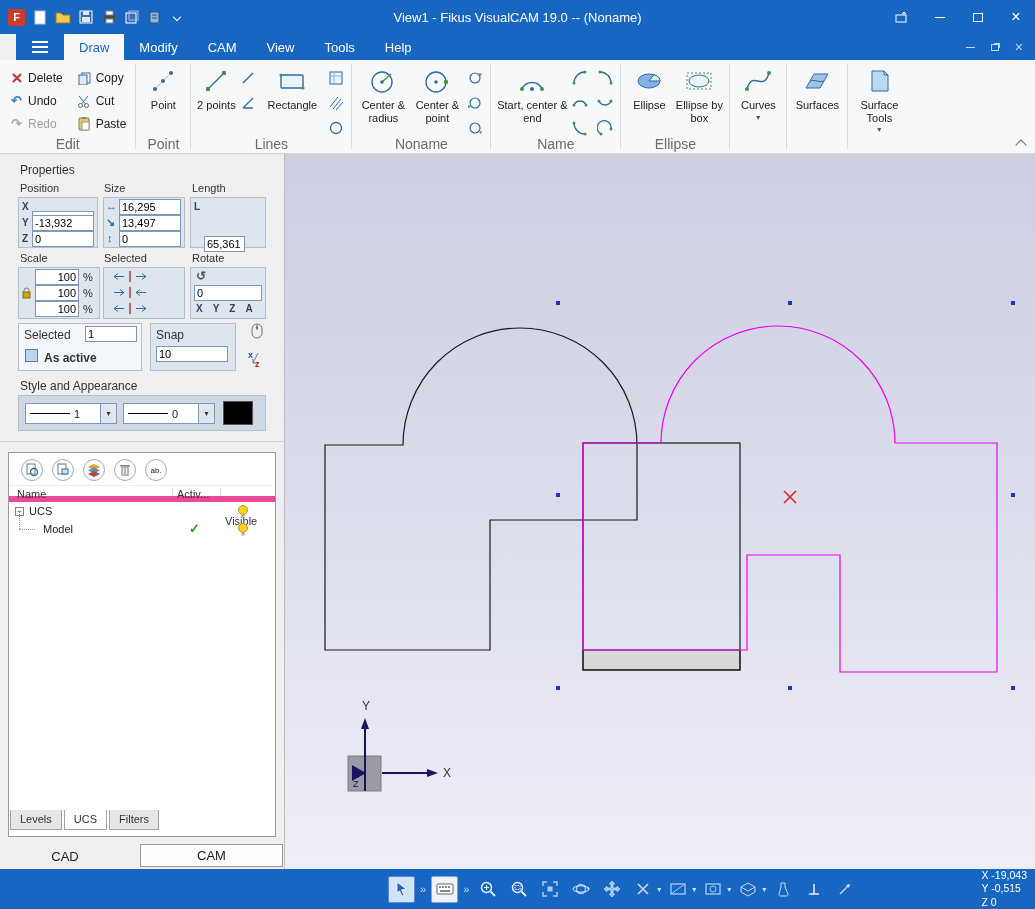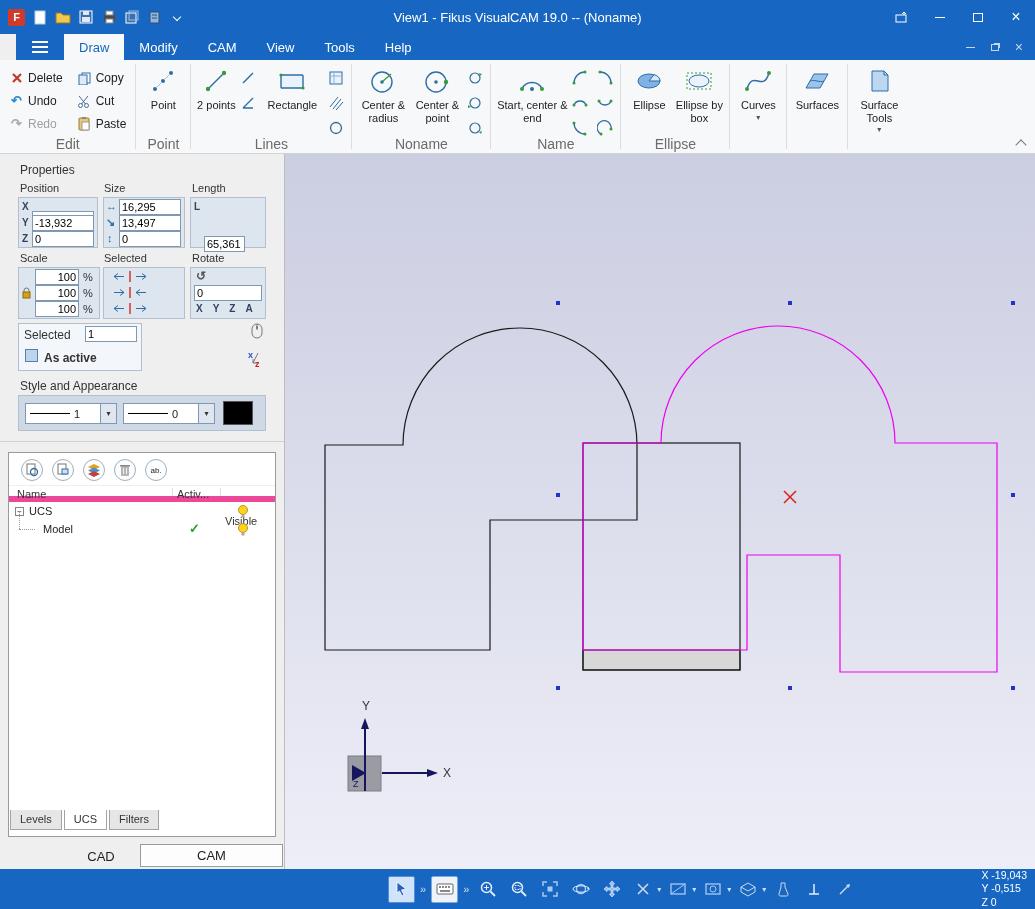--- a/index.html
+++ b/index.html
@@ -70,21 +70,21 @@
   .tree-header { position:relative; height:17px; border-bottom:6px solid #ec4899; border-top:1px solid #eee; font-size:11px; color:#333; }
   .tree-header span { position:absolute; top:2px; }
   .colsep { position:absolute; top:0; bottom:0; width:1px; background:#e0e0e0; }
   .trow { position:relative; height:18px; font-size:11px; display:flex; align-items:center; }
   .expander { width:9px; height:9px; border:1px solid #848484; background:#fff; font-size:8px; line-height:7px; text-align:center; display:inline-block; margin:0 5px 0 6px; }
   .dotv { position:absolute; border-left:1px dotted #999; }
   .doth { position:absolute; border-top:1px dotted #999; }
   .tree-tabs { position:absolute; left:10px; top:656px; display:flex; }
   .ttab { padding:3px 9px 4px; font-size:11px; background:#e6e6e6; border:1px solid #a3a3a3; border-top:none; margin-right:2px; color:#333; }
   .ttab.active { background:#fff; }
-  .mode-strip { position:absolute; left:0; right:0; top:689px; height:26px; display:flex; align-items:center;padding-left:36px; }
+  .mode-strip { position:absolute; left:0; right:0; top:689px; height:26px; display:flex; align-items:center; }
   .cad-label { width:130px; text-align:center; font-size:13px; color:#222; }
   .cam-btn { position:absolute; left:140px; top:1px; width:143px; height:23px; background:#fdfdfd; border:1px solid #9a9a9a; font-size:13px; display:flex; align-items:center; justify-content:center; }
 
   
   .canvas { position:absolute; top:154px; left:285px; width:750px; height:715px; }
 
   
   .statusbar { position:absolute; left:0; right:0; bottom:0; height:40px; background:#1767c2; display:flex; align-items:center; padding-left:386px; }
   .sb-btn { width:27px; height:27px; display:flex; align-items:center; justify-content:center; margin:0 2px; border-radius:2px; }
   .sb-btn.active { background:#cfe3fb; border:1px solid #5b8dd6; }
@@ -567,20 +567,24 @@
     </div>
   </div>
 
   <div class="pgroup" style="left:18px;top:169px;width:124px;height:48px;background:#f3f6fa;">
     <span class="plabel" style="left:5px;top:4px;font-size:12px;">Selected</span>
     <input class="pinput" style="left: 66px; top: 2px; width: 52px;" readonly="" value="1">
     <span class="checkbox" style="position:absolute;left:6px;top:25px;"></span>
     <span class="plabel" style="left:25px;top:27px;font-size:12px;font-weight:bold;">As active</span>
   </div>
 
+  <div class="pgroup" style="left:150px;top:169px;width:86px;height:48px;">
+    <span class="plabel" style="left:5px;top:4px;font-size:12px;">Snap</span>
+    <input class="pinput" style="left: 5px; top: 22px; width: 72px;" readonly="" value="10">
+  </div>
 
   <span style="position:absolute;left:250px;top:168px;">
     <svg width="14" height="18">
         <rect x="2" y="2" width="10" height="14" rx="5" fill="none" stroke="#777"></rect>
         <line x1="7" y1="2" x2="7" y2="8" stroke="#777"></line>
         <rect x="6" y="4" width="2" height="3" rx="1" fill="#777"></rect>
       </svg>
   </span>
   <span style="position:absolute;left:246px;top:195px;">
     <svg width="18" height="20">

